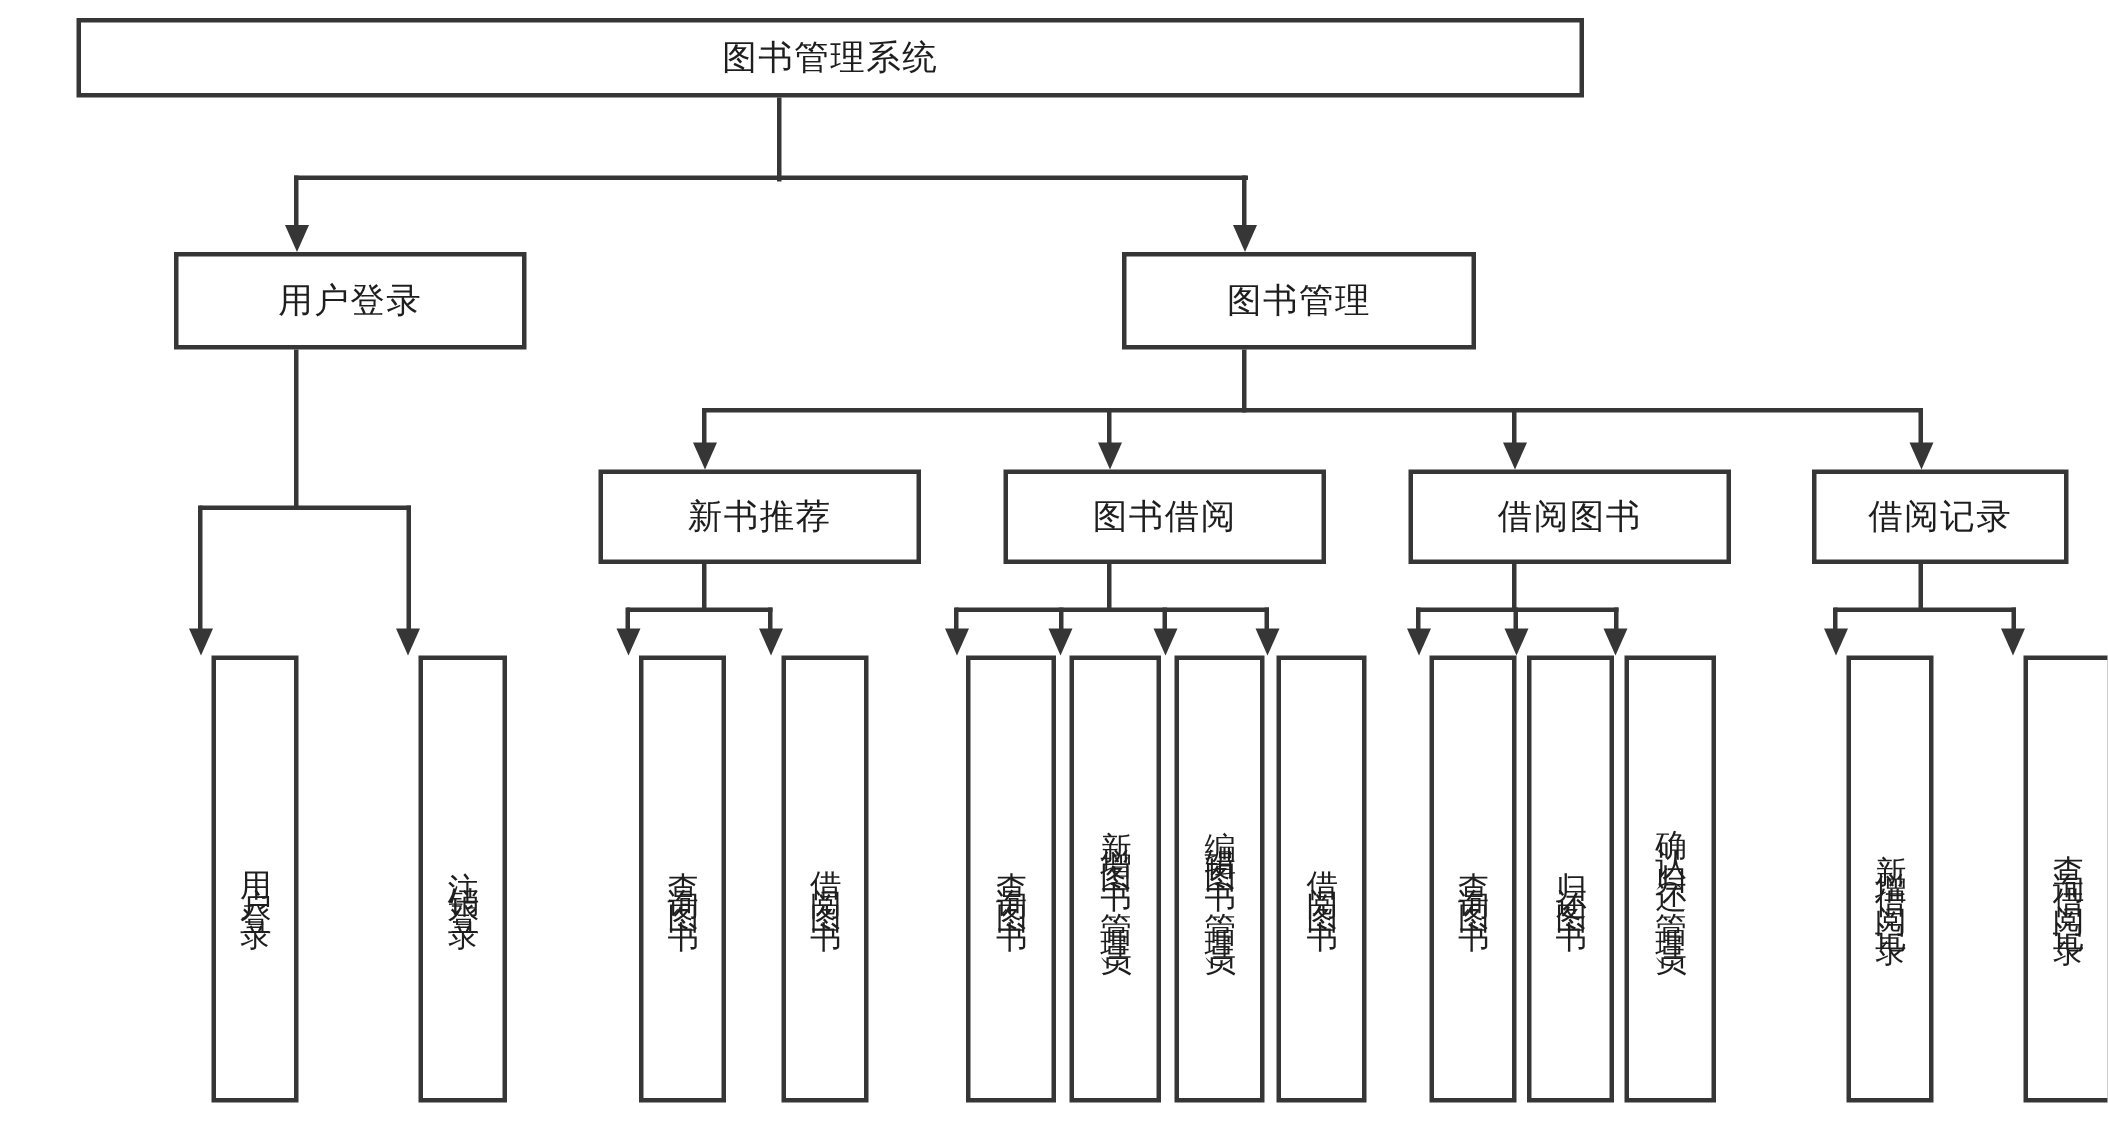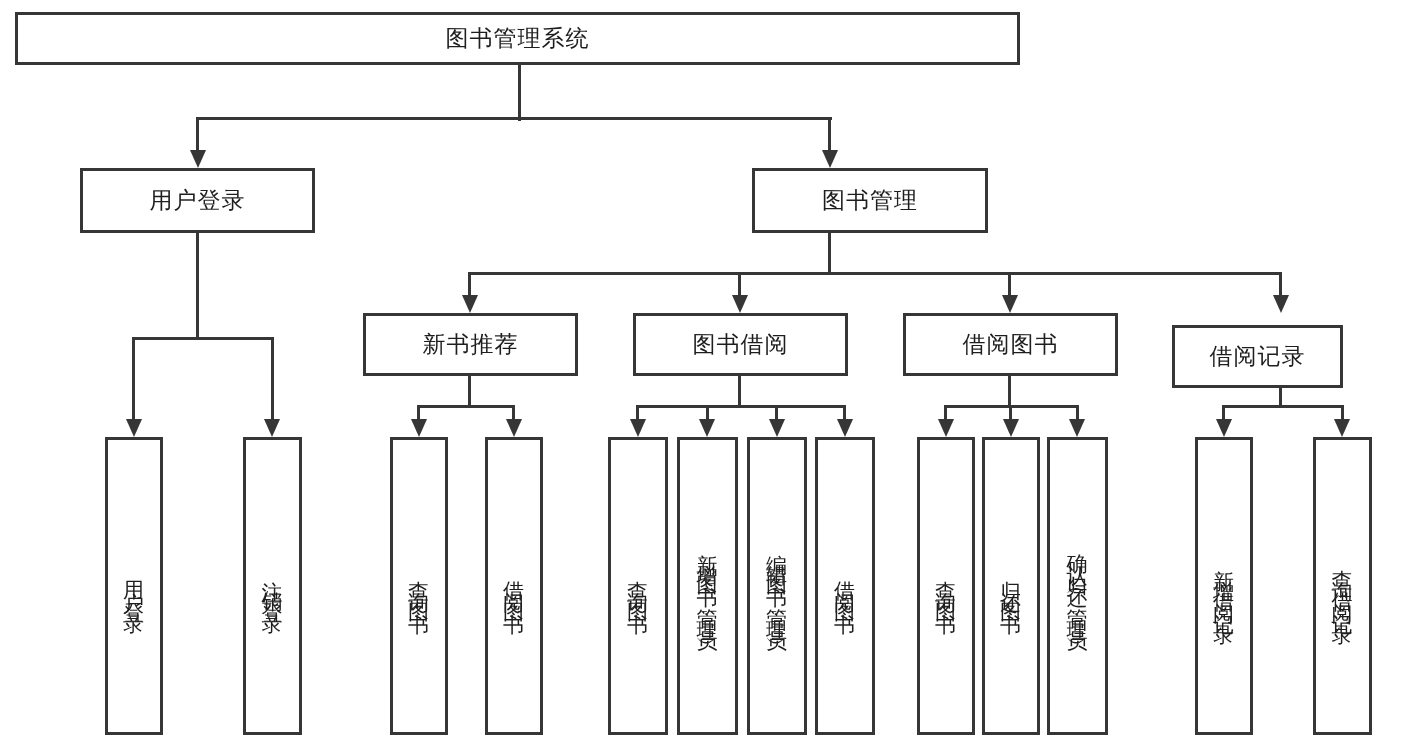--- a/index.html
+++ b/index.html
@@ -26,20 +26,21 @@
     box-sizing: border-box;
     background: var(--box-fill);
     border: 3px solid var(--line);
     color: var(--text);
     display: flex;
     align-items: center;
     justify-content: center;
     font-size: 23px;
     letter-spacing: 1px;
     z-index: 2;
+    margin-left: 36px;
   }
   .node.v {
     writing-mode: vertical-rl;
     font-size: 21px;
     letter-spacing: 11px;
     line-height: 1;
   }
   .ln {
     position: absolute;
     background: var(--line);
@@ -67,26 +68,26 @@
   }
 </style>
 </head>
 <body>
 
 <div class="canvas">
 
   <div class="node" style="left:15px;top:12px;width:1005px;height:53px;">图书管理系统</div>
 
   <div class="node" style="left:80px;top:168px;width:235px;height:65px;">用户登录</div>
-  <div class="node" style="left:752px;top:168px;width:236px;height:65px;font-family:Liberation Serif, serif;">图书管理</div>
+  <div class="node" style="left:712px;top:168px;width:236px;height:65px;font-family:Liberation Serif, serif;">图书管理</div>
 
   <div class="node" style="left:363px;top:313px;width:215px;height:63px;font-family:Liberation Mono, monospace;">新书推荐</div>
   <div class="node" style="left:633px;top:313px;width:215px;height:63px;">图书借阅</div>
   <div class="node" style="left:903px;top:313px;width:215px;height:63px;">借阅图书</div>
-  <div class="node" style="left:1172px;top:325px;width:171px;height:63px;">借阅记录</div>
+  <div class="node" style="left:1172px;top:313px;width:171px;height:63px;">借阅记录</div>
 
   <div class="node v" style="left:105px;top:437px;width:58px;height:298px;">用户登录</div>
   <div class="node v" style="left:243px;top:437px;width:59px;height:298px;">注销登录</div>
 
   <div class="node v" style="left:390px;top:437px;width:58px;height:298px;">查询图书</div>
   <div class="node v" style="left:485px;top:437px;width:58px;height:298px;">借阅图书</div>
 
   <div class="node v" style="left:608px;top:437px;width:60px;height:298px;">查询图书</div>
   <div class="node v" style="left:677px;top:437px;width:61px;height:298px;">新增图书（管理员）</div>
   <div class="node v" style="left:747px;top:437px;width:60px;height:298px;">编辑图书（管理员）</div>

